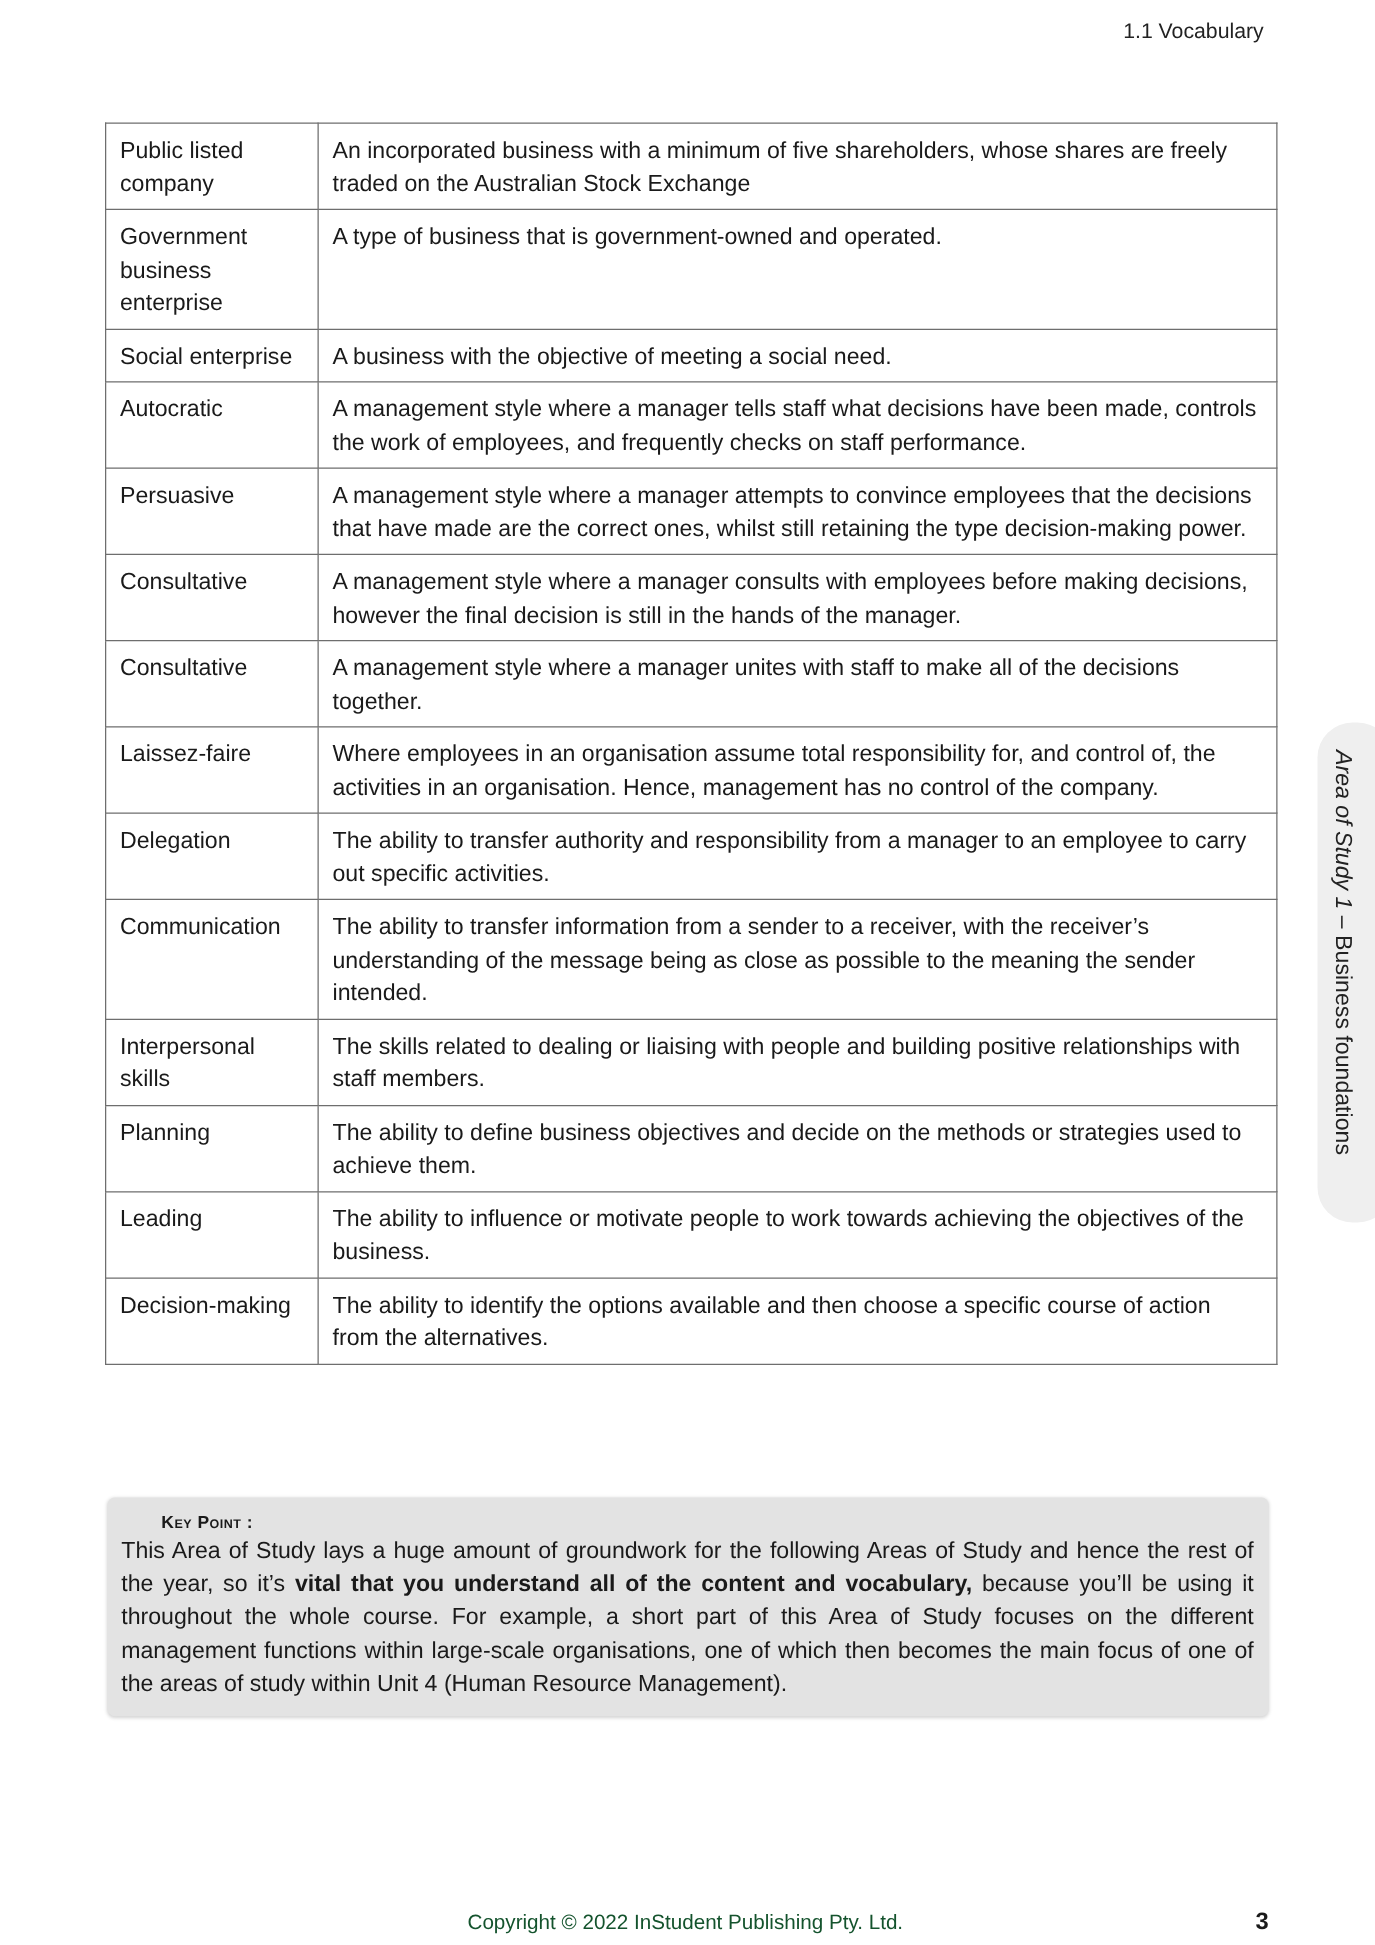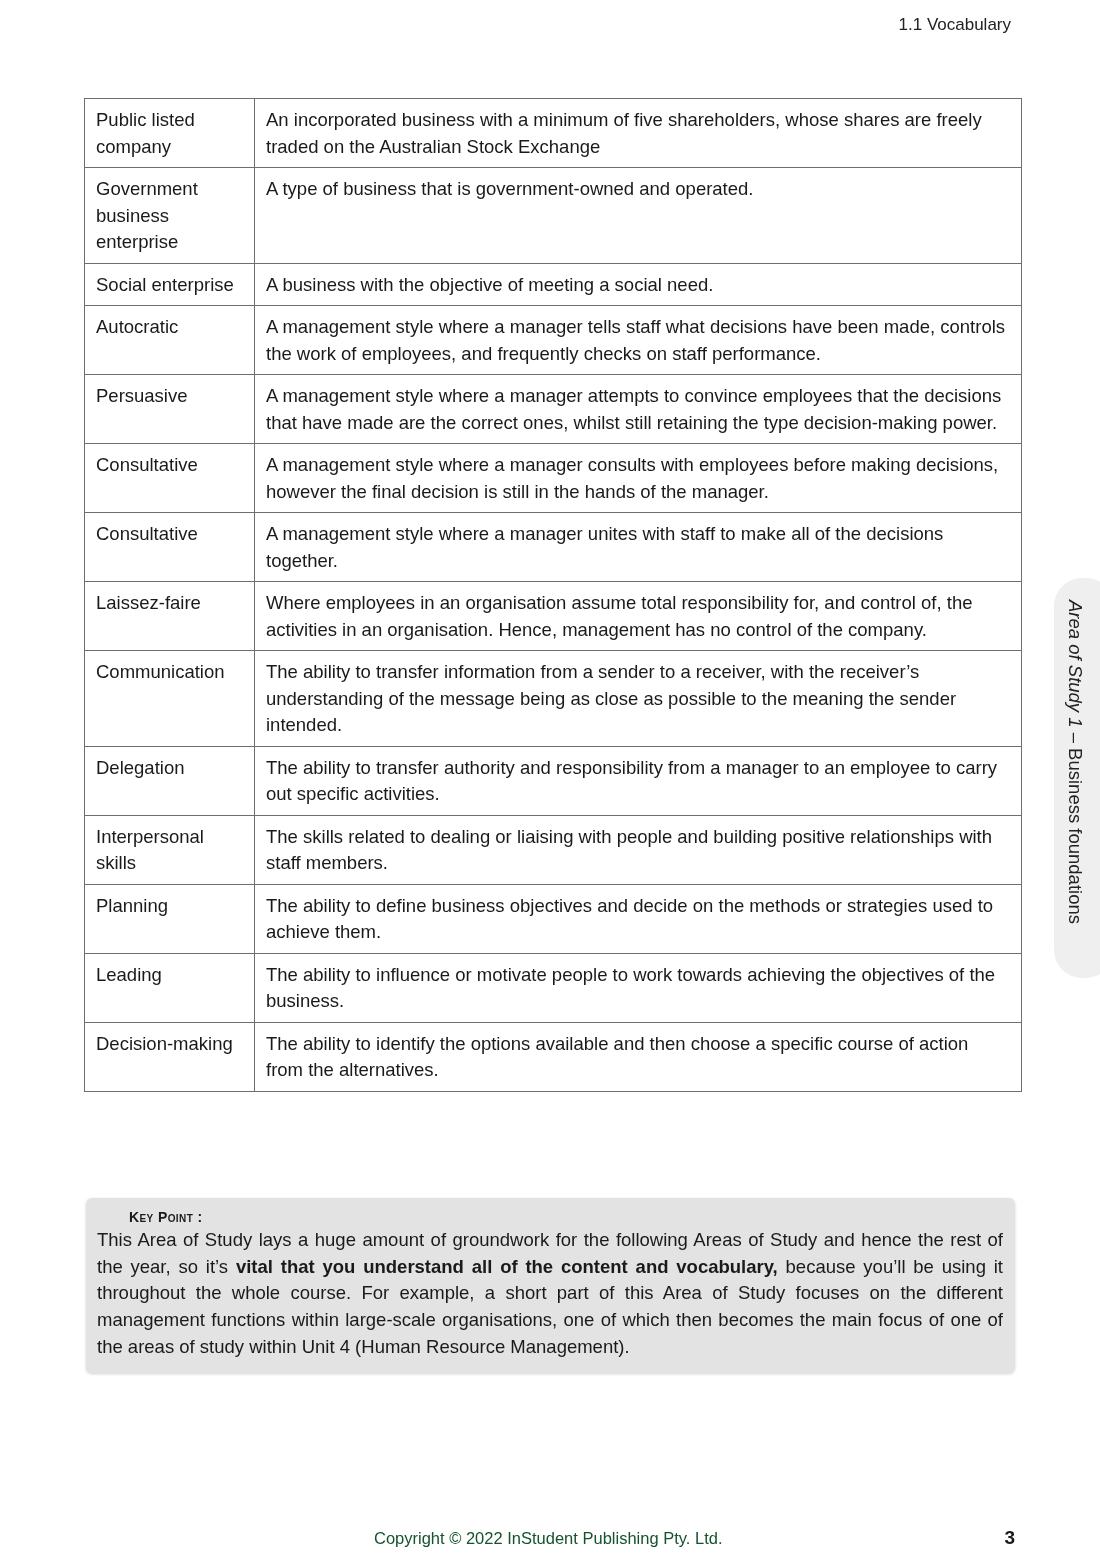--- a/index.html
+++ b/index.html
@@ -81,26 +81,26 @@
       </tr>
       <tr>
         <td class="term">Consultative</td>
         <td>A management style where a manager unites with staff to make all of the decisions together.</td>
       </tr>
       <tr>
         <td class="term">Laissez-faire</td>
         <td>Where employees in an organisation assume total responsibility for, and control of, the activities in an organisation. Hence, management has no control of the company.</td>
       </tr>
       <tr>
+        <td class="term">Delegation</td>
+        <td>The ability to transfer authority and responsibility from a manager to an employee to carry out specific activities.</td>
+      </tr>
+      <tr>
         <td class="term">Communication</td>
         <td>The ability to transfer information from a sender to a receiver, with the receiver’s understanding of the message being as close as possible to the meaning the sender intended.</td>
-      </tr>
-      <tr>
-        <td class="term">Delegation</td>
-        <td>The ability to transfer authority and responsibility from a manager to an employee to carry out specific activities.</td>
       </tr>
       <tr>
         <td class="term">Interpersonal skills</td>
         <td>The skills related to dealing or liaising with people and building positive relationships with staff members.</td>
       </tr>
       <tr>
         <td class="term">Planning</td>
         <td>The ability to define business objectives and decide on the methods or strategies used to achieve them.</td>
       </tr>
       <tr>

